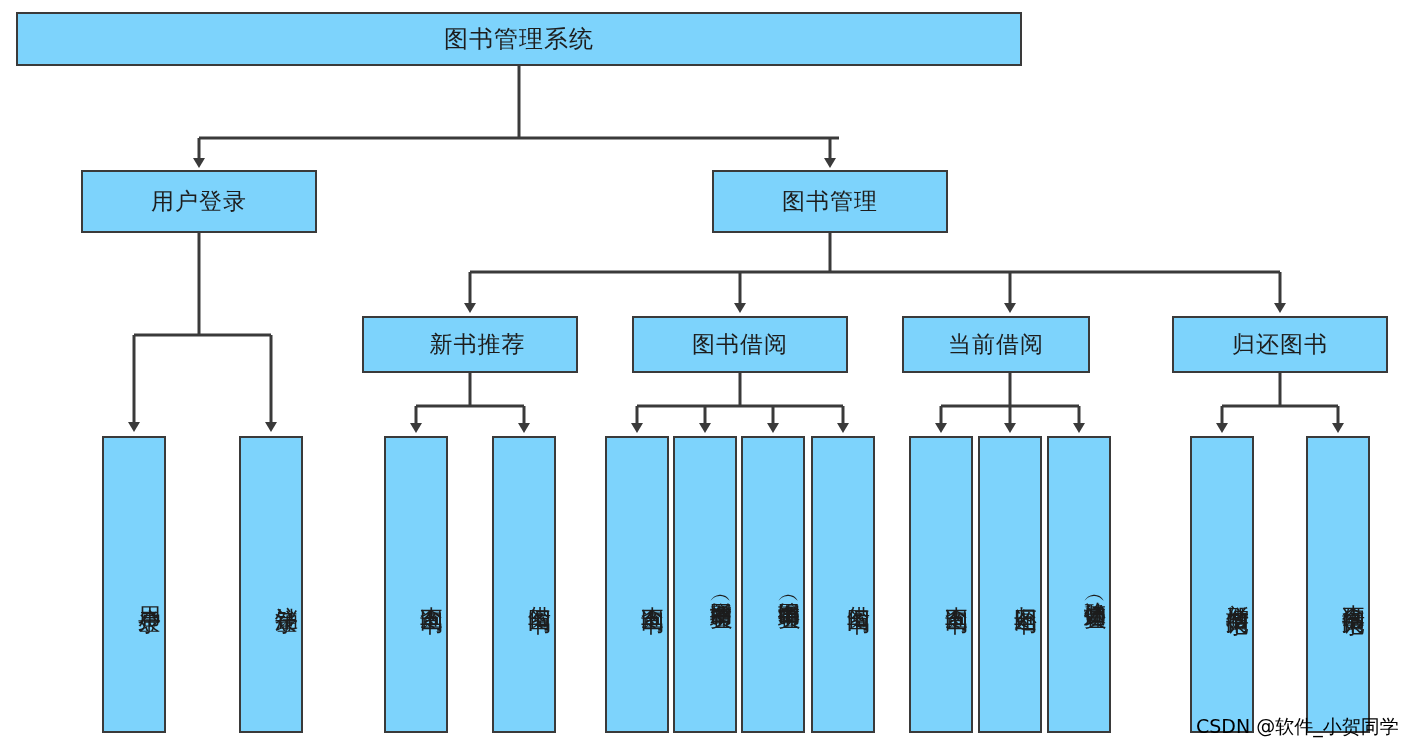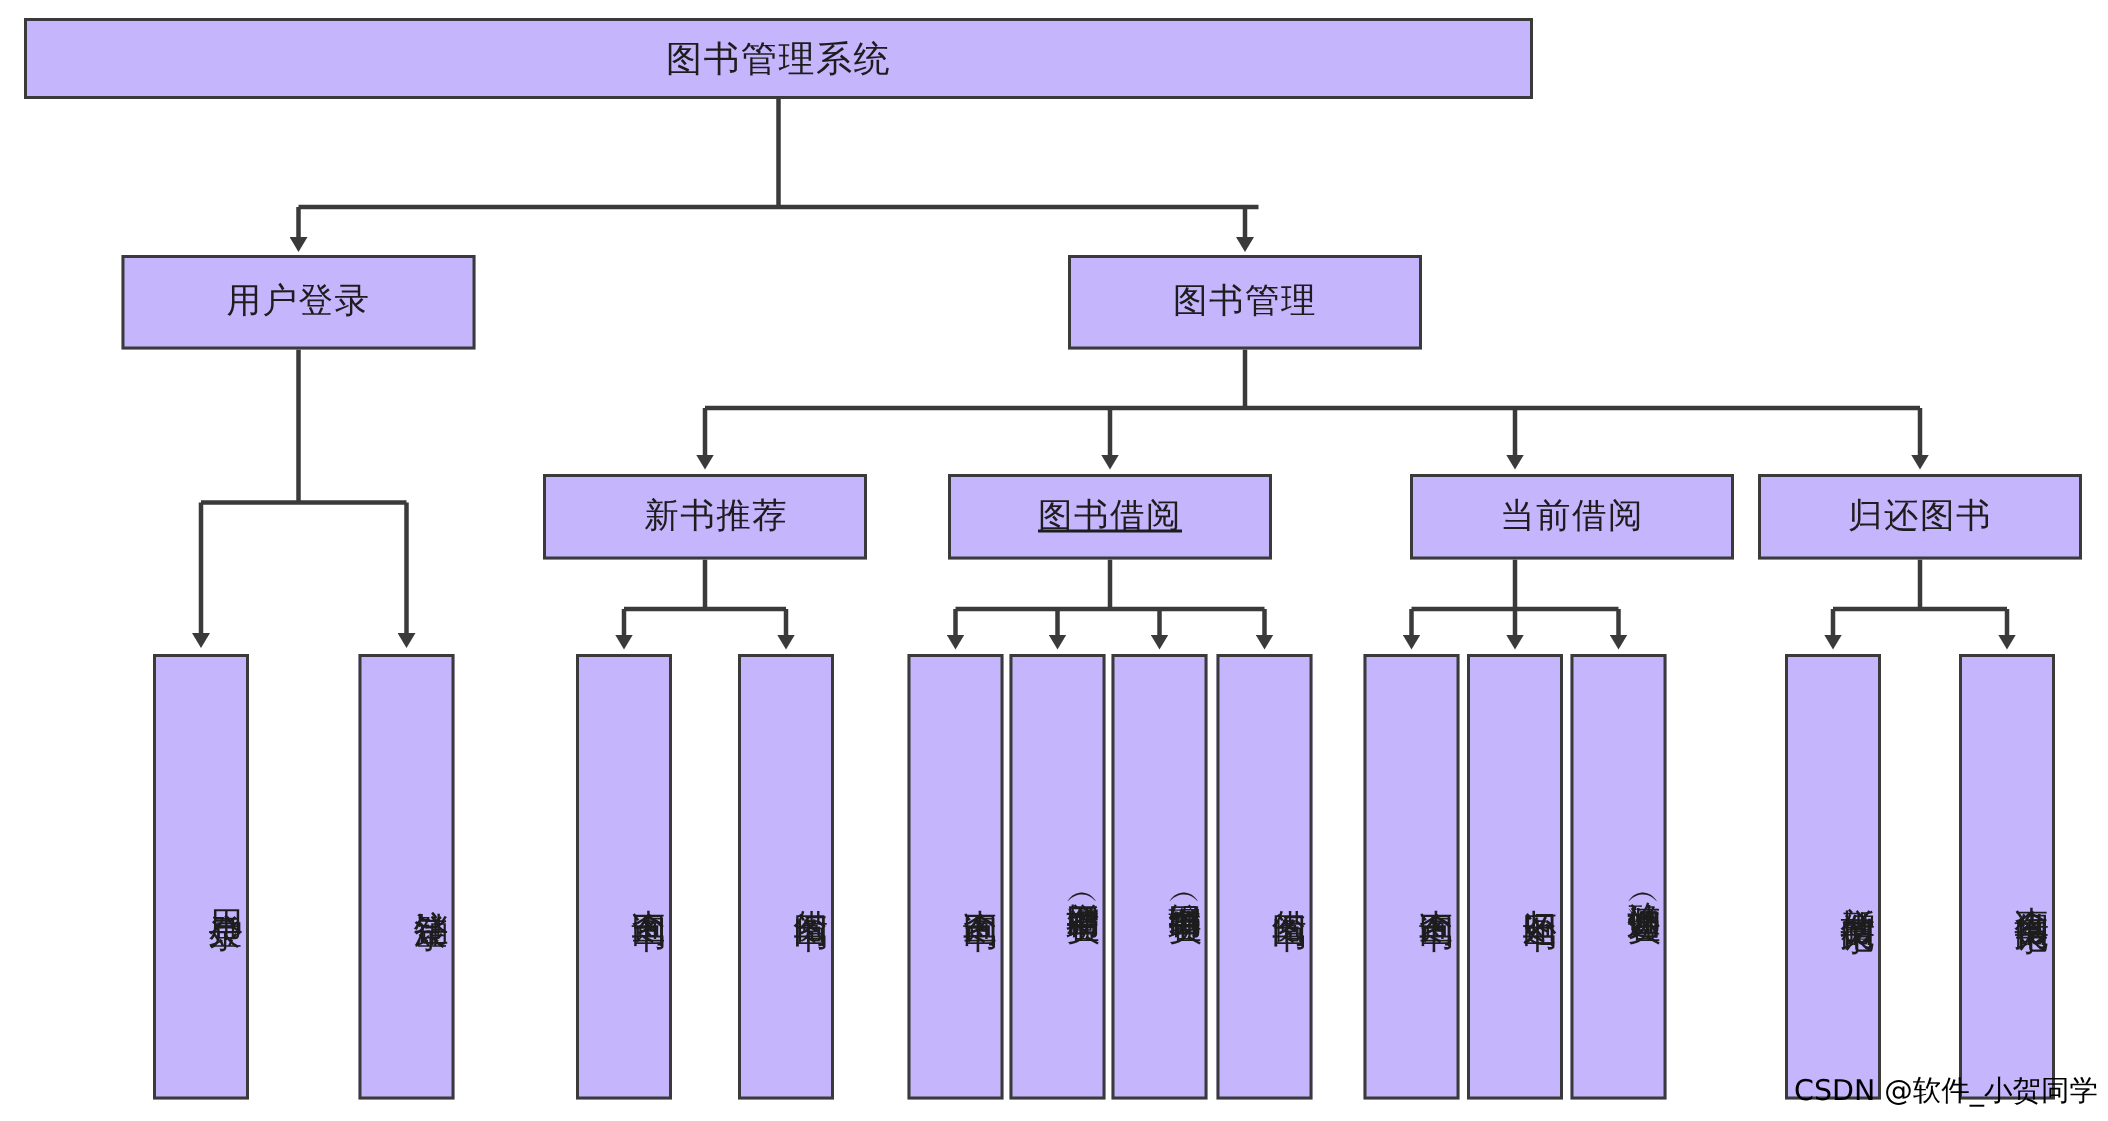--- a/index.html
+++ b/index.html
@@ -17,21 +17,21 @@
   }
   svg#wires{
     position:absolute;
     left:0; top:0;
     width:1405px; height:747px;
     pointer-events:none;
   }
   .node{
     position:absolute;
     box-sizing:border-box;
-    background:#c4b5fd;
+    background:#7dd3fc;
     border:2.5px solid #3a3a3a;
     display:flex;
     align-items:center;
     justify-content:center;
     color:#1d1d1d;
   }
   .node.h-node{
     font-size:23px;
     letter-spacing:1px;
     line-height:1;
@@ -125,23 +125,23 @@
   </svg>
 
   <div class="node h-node root" style="left:16px;top:12px;width:1006px;height:54px;">图书管理系统</div>
 
   <div class="node h-node" style="left:81px;top:170px;width:236px;height:63px;">用户登录</div>
 
   <div class="node h-node" style="left:712px;top:170px;width:236px;height:63px;">图书管理</div>
 
   <div class="node h-node" style="left:362px;top:316px;width:216px;height:57px;padding-left:15px;">新书推荐</div>
 
-  <div class="node h-node" style="left:632px;top:316px;width:216px;height:57px;text-decoration:underline;">图书借阅</div>
+  <div class="node h-node" style="left:632px;top:316px;width:216px;height:57px;">图书借阅</div>
 
-  <div class="node h-node" style="left:940px;top:316px;width:216px;height:57px;">当前借阅</div>
+  <div class="node h-node" style="left:902px;top:316px;width:188px;height:57px;">当前借阅</div>
 
   <div class="node h-node" style="left:1172px;top:316px;width:216px;height:57px;">归还图书</div>
 
   <div class="node v-node" style="left:102px;top:436px;width:64px;height:297px;">用户登录</div>
 
   <div class="node v-node" style="left:239px;top:436px;width:64px;height:297px;">注销登录</div>
 
   <div class="node v-node" style="left:384px;top:436px;width:64px;height:297px;">查询图书</div>
 
   <div class="node v-node" style="left:492px;top:436px;width:64px;height:297px;">借阅图书</div>

